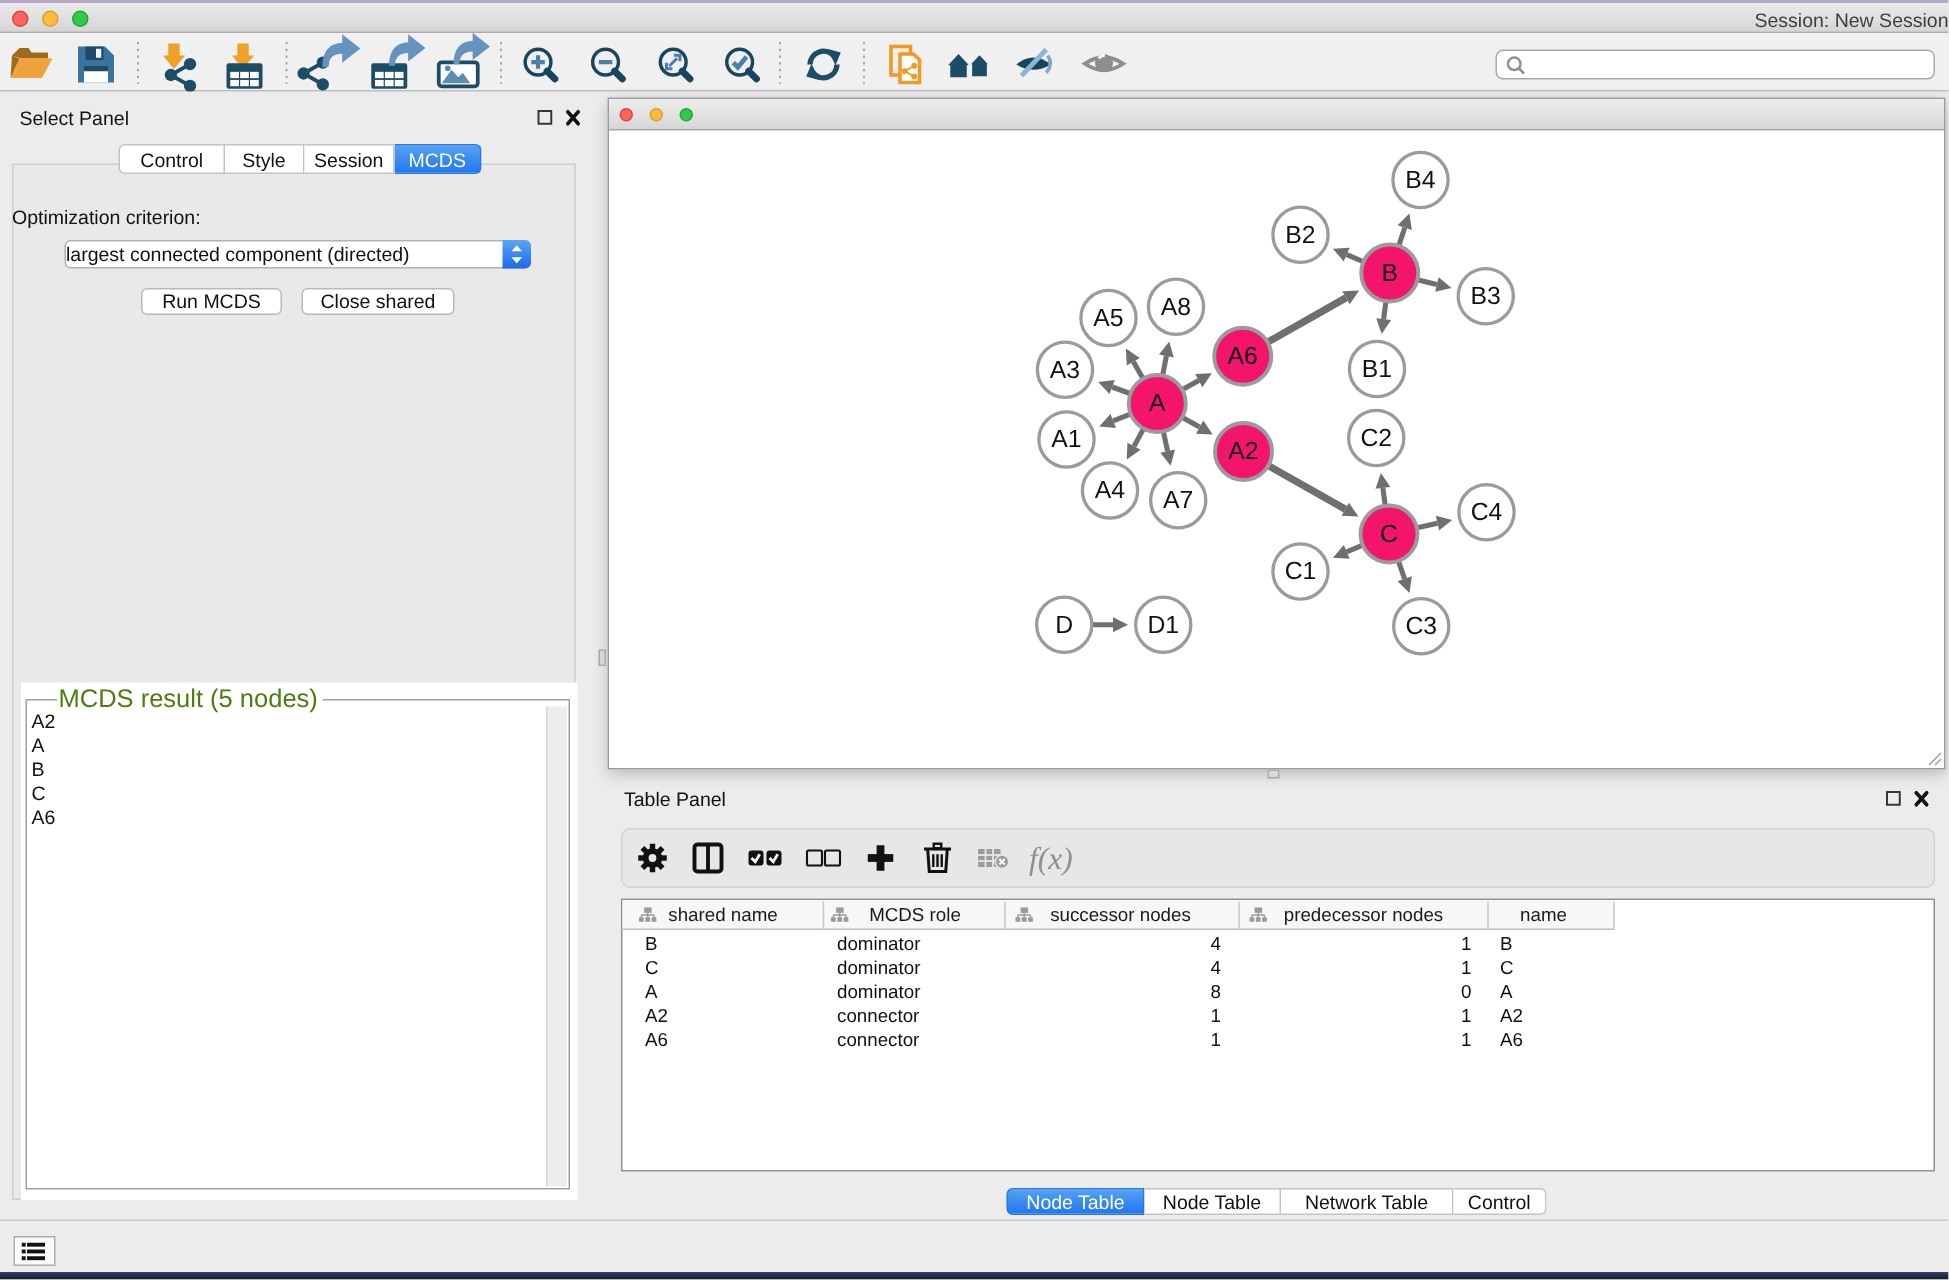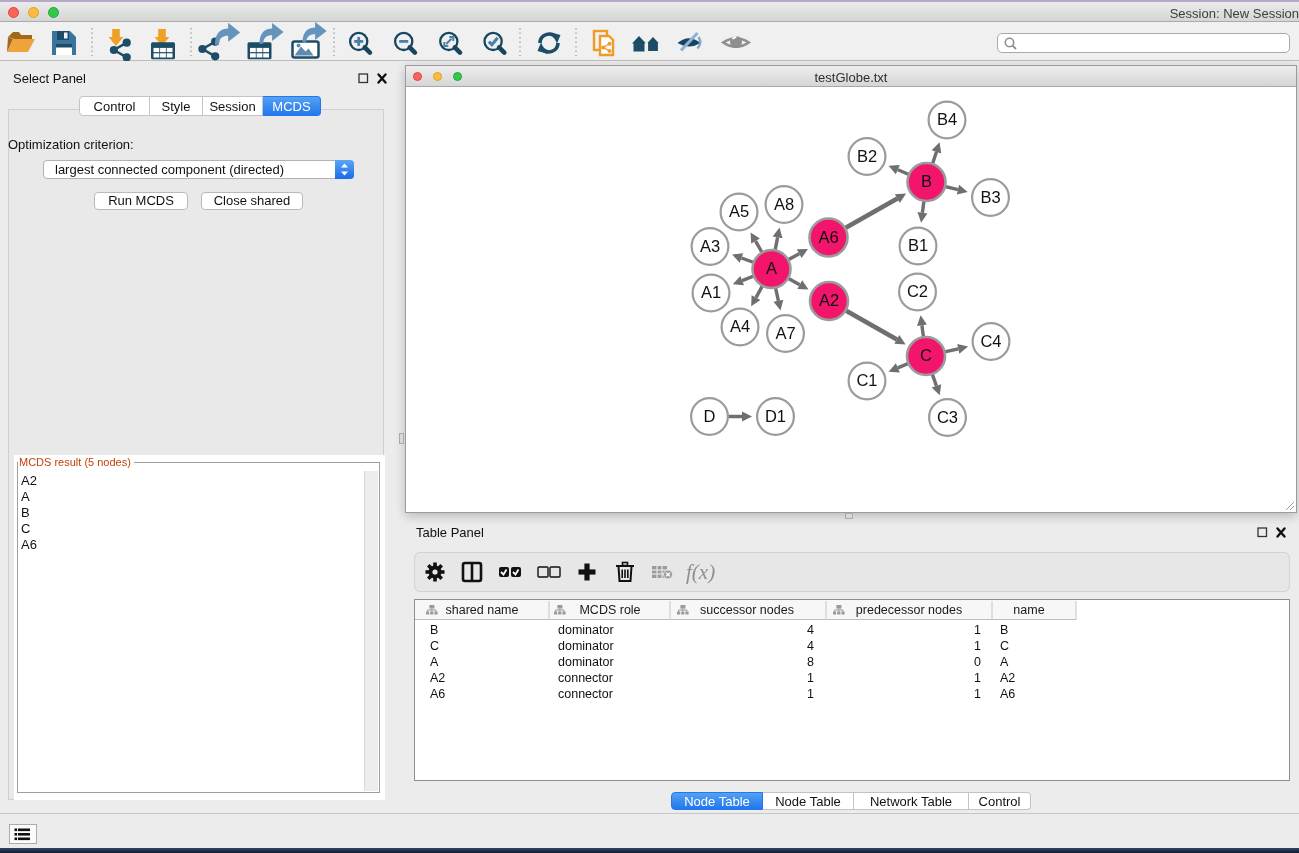--- a/index.html
+++ b/index.html
@@ -174,44 +174,43 @@
 <div class="abs" style="left:8px;top:109px;width:376px;height:691px;background:#e9e9e9;border:1px solid #cfcfcf"></div>
 
 <div class="tabrow" style="left:79px;top:96px">
 <div class="tab first" style="width:71px">Control</div>
 <div class="tab" style="width:53px">Style</div>
 <div class="tab" style="width:60px">Session</div>
 <div class="tab last sel" style="width:58px">MCDS</div>
 </div>
 <div class="abs" style="left:8px;top:137px;width:376px;text-align:left;font-size:13px;color:#111">Optimization criterion:</div>
 
-<div class="abs" style="left:43px;top:160px;width:311px;height:19px;background:#fff;border:1px solid #b3b3b3;border-radius:4px;font-size:13px;color:#111;line-height:17px;padding-left:11px">largest connected component (directed)
+<div class="abs" style="left:43px;top:160px;width:311px;height:19px;background:#fff;border:1px solid #b3b3b3;border-radius:4px;font-size:13px;color:#111;line-height:17px;">largest connected component (directed)
   <div class="abs" style="right:-1px;top:-1px;width:19px;height:19px;border-radius:0 4px 4px 0;background:linear-gradient(#5ba5f7,#1c6be4)">
     <svg width="19" height="19">
           <path d="M 6 7.5 L 9.5 3.5 L 13 7.5 Z" fill="#fff"></path>
           <path d="M 6 11.5 L 9.5 15.5 L 13 11.5 Z" fill="#fff"></path>
         </svg>
   </div>
 </div>
 <div class="btn" style="left:94px;top:192px;width:94px;height:18px;line-height:16px">Run MCDS</div>
 <div class="btn" style="left:201px;top:192px;width:102px;height:18px;line-height:16px">Close shared</div>
 
 <div class="abs" style="left:14px;top:455px;width:371px;height:345px;background:#fff"></div>
 <fieldset class="abs" style="left:17px;top:456px;width:363px;height:337px;border:1px solid #9f9f9f;border-radius:0">
-<legend style="font-size:11px;color:#c2410c;margin-left:0;padding:0 3px 0 1px">MCDS result (5 nodes)</legend>
+<legend style="font-size:17px;color:#4d7c0f;margin-left:20px;padding:0 3px 0 1px">MCDS result (5 nodes)</legend>
 </fieldset>
 <div class="abs" style="left:21px;top:473px;font-size:13px;color:#111;line-height:16px">A2<br>A<br>B<br>C<br>A6</div>
 <div class="abs" style="left:364px;top:471px;width:14px;height:320px;background:#ededed;border-left:1px solid #d8d8d8"></div>
 
 <div class="abs" style="left:405px;top:65px;width:892px;height:448px;background:#fff;border:1px solid #9c9c9c;box-shadow:0 3px 10px rgba(0,0,0,0.22)">
   <div class="abs" style="left:0;top:0;width:890px;height:21px;background:linear-gradient(#ededed,#d6d6d6);border-bottom:1px solid #a8a8a8">
     <div class="lt" style="left:7px;top:5.5px;width:9px;height:9px;background:#f9645c;border:0.5px solid #e0443e"></div>
     <div class="lt" style="left:27px;top:5.5px;width:9px;height:9px;background:#fdbc40;border:0.5px solid #dfa023"></div>
     <div class="lt" style="left:47px;top:5.5px;width:9px;height:9px;background:#34c74a;border:0.5px solid #1eaa33"></div>
-    <div class="abs" style="left:0;width:890px;top:3.5px;text-align:center;font-size:13px;color:#2e2e2e">testGlobe.txt</div>
   </div>
   <svg class="abs" style="right:1px;bottom:1px" width="12" height="12">
         <g stroke="#a0a0a0" stroke-width="1">
           <line x1="11" y1="3" x2="3" y2="11"></line>
           <line x1="11" y1="7" x2="7" y2="11"></line>
           <line x1="11" y1="11" x2="11" y2="11"></line>
         </g>
       </svg>
 </div>
 <svg width="891" height="426" style="position:absolute;left:406px;top:86px">

